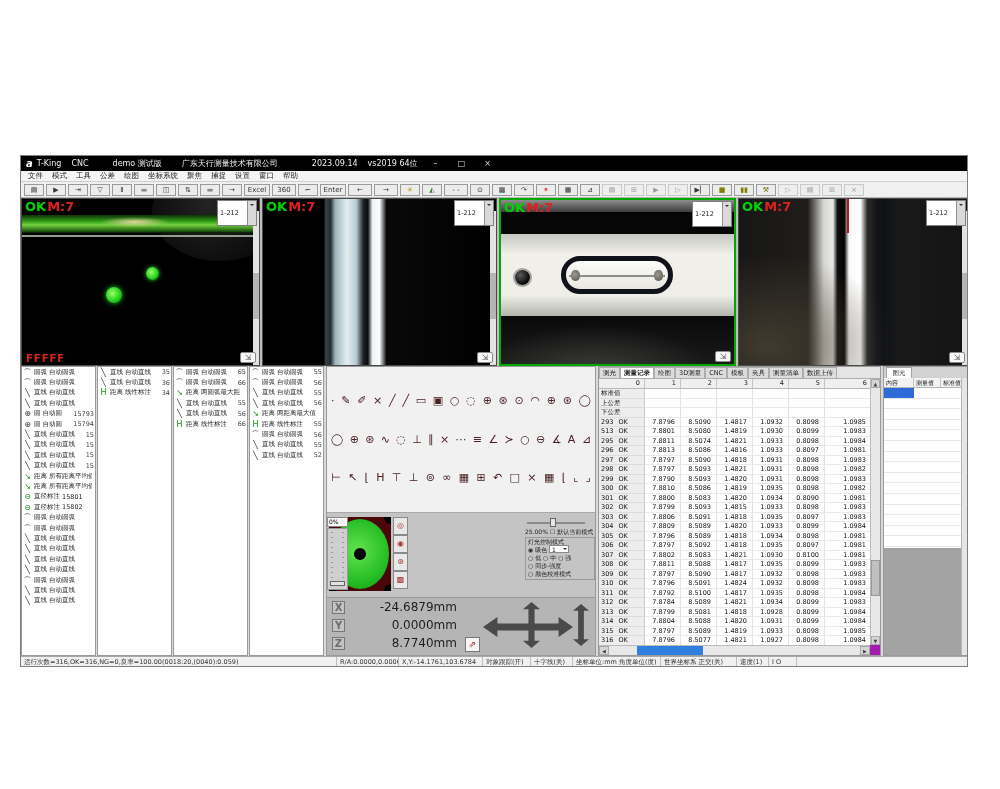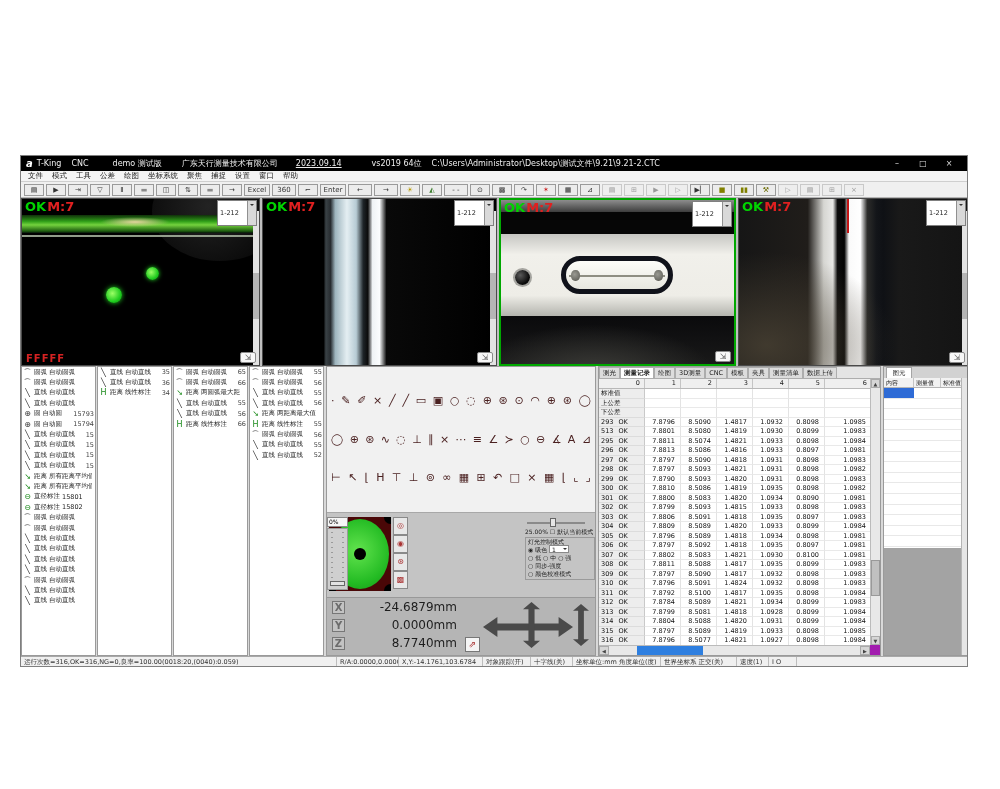--- a/index.html
+++ b/index.html
@@ -188,23 +188,22 @@
 
 <div class="page">
   <div class="window">
 
     <div class="titlebar">
       <span class="logo">a</span>
       <span>T-King</span>
       <span>CNC</span>
       <span style="margin-left:14px;">demo 测试版</span>
       <span style="margin-left:10px;">广东天行测量技术有限公司</span>
-      <span style="margin-left:8px;text-decoration:underline;">2023.09.14</span>
-      <span style="margin-left:20px;">vs2019 64位</span>
-      <span class="path">C:\Users\Administrator\Desktop\测试文件\9.21\9.21-2.CTC</span>
+      <span style="margin-left:24px;">2023.09.14</span>
+      <span style="">vs2019 64位</span>
       <span class="winbtn">–</span>
       <span class="winbtn">□</span>
       <span class="winbtn">×</span>
     </div>
 
     <div class="menubar">
 
     <span class="mi">文件</span>
         <span class="mi">模式</span>
         <span class="mi">工具</span>

